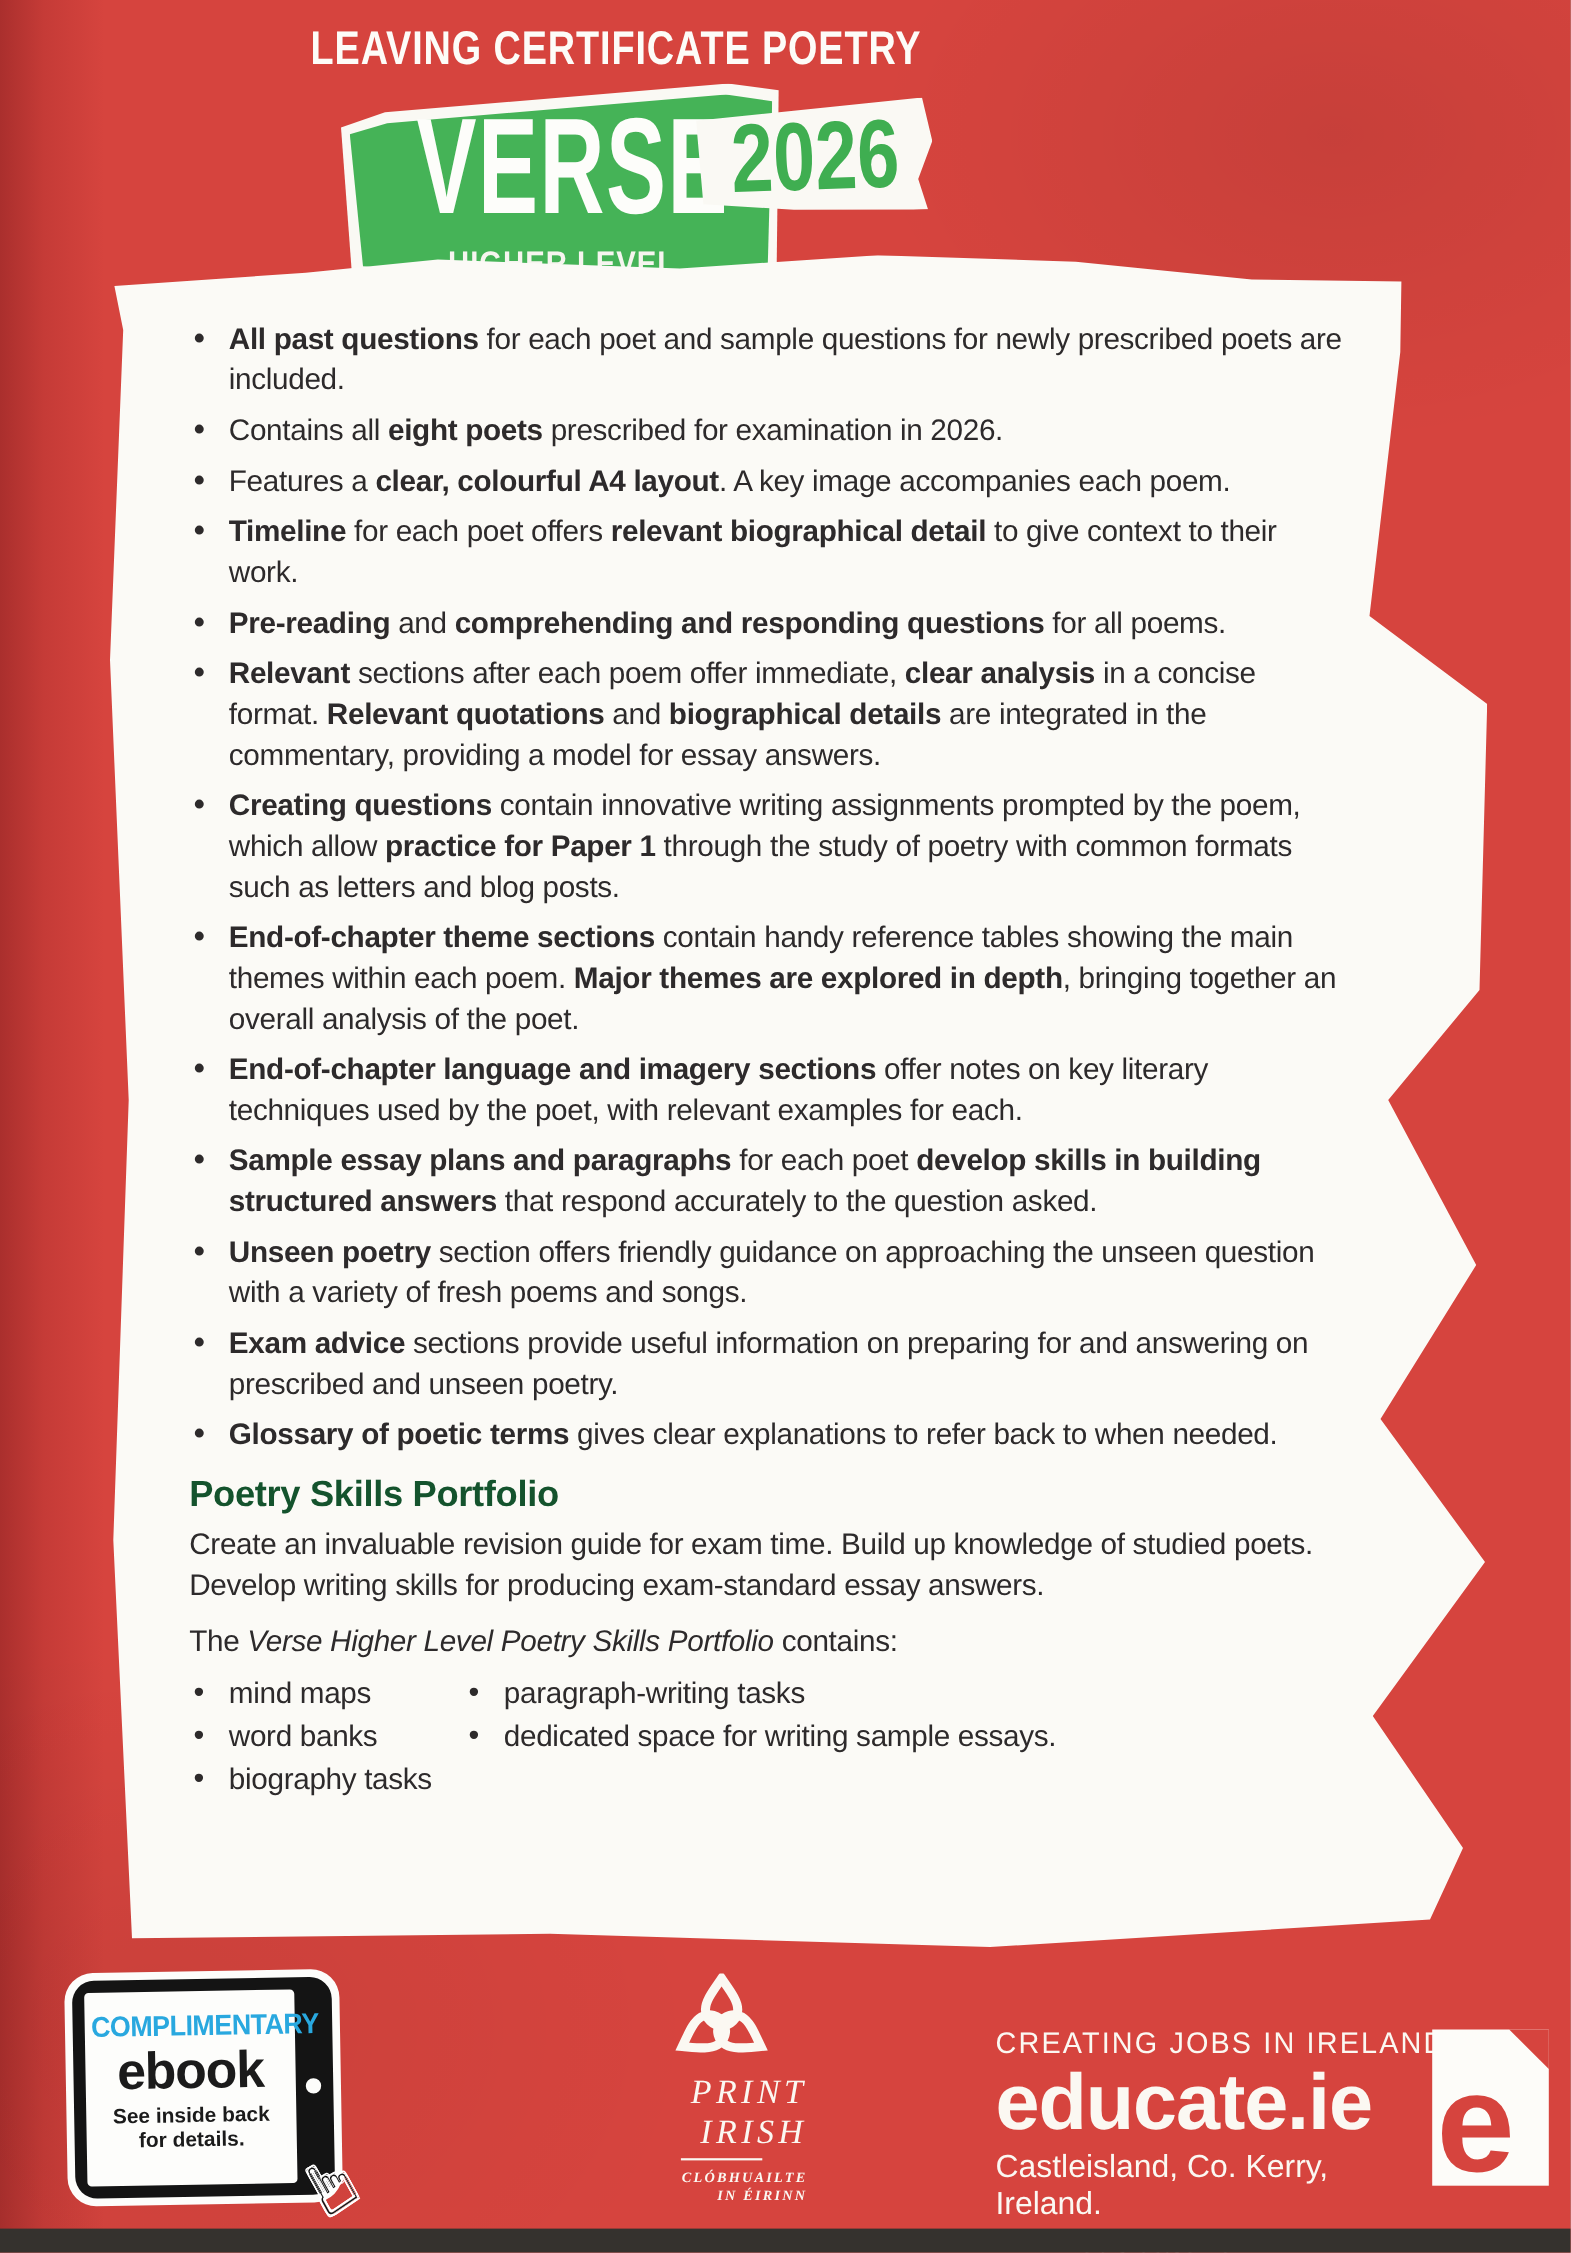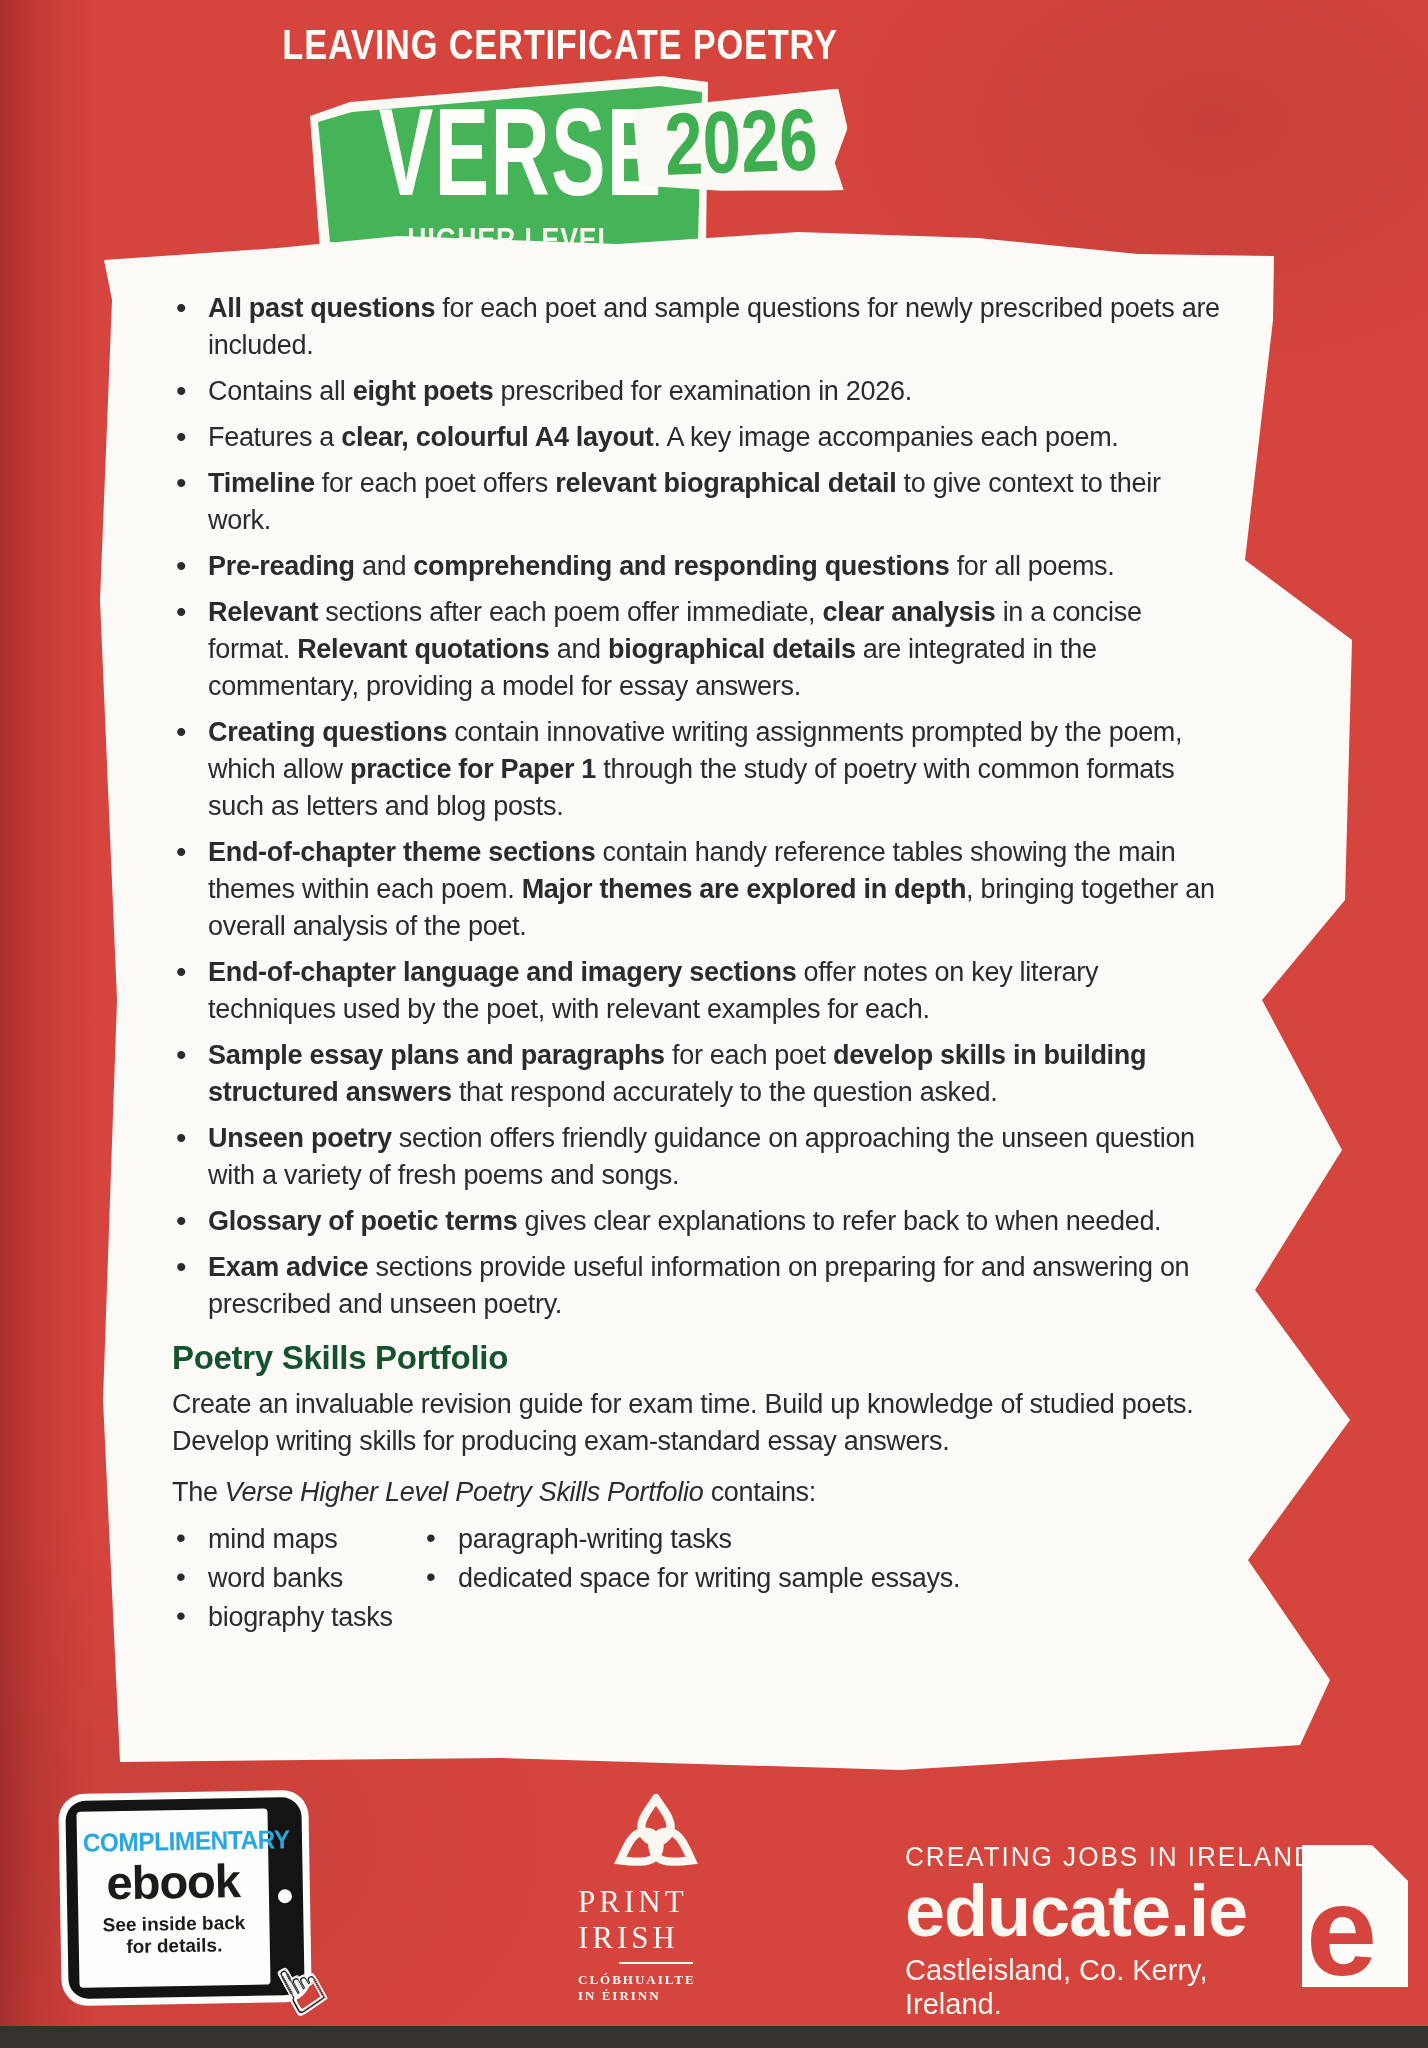--- a/index.html
+++ b/index.html
@@ -60,21 +60,21 @@
     text-align:center;}
   .home-dot{position:absolute;right:11px;top:50%;width:14px;height:14px;margin-top:-7px;background:#fdfdfb;border-radius:50%;}
   .ebook-line1{margin-top:16px;color:#29a8df;font-size:26px;font-weight:800;letter-spacing:-0.5px;transform:scaleX(0.94);}
   .ebook-line2{color:#1b1b1b;font-size:47px;font-weight:800;line-height:50px;letter-spacing:-1px;}
   .ebook-line3{margin-top:6px;color:#1b1b1b;font-size:19px;font-weight:700;line-height:22px;}
   .ebook-line4{color:#1b1b1b;font-size:19px;font-weight:700;line-height:22px;}
   .hand{position:absolute;right:-18px;bottom:-22px;font-size:64px;color:#111;
     transform:rotate(-118deg);
     text-shadow:-2px 0 0 #fff,2px 0 0 #fff,0 -2px 0 #fff,0 2px 0 #fff,-2px -2px 0 #fff,2px 2px 0 #fff,-2px 2px 0 #fff,2px -2px 0 #fff;}
   
-  .print-irish{position:absolute;left:578px;top:1794px;width:156px;text-align:left;color:#fbf8f2;}
+  .print-irish{position:absolute;left:578px;top:1794px;width:156px;text-align:right;color:#fbf8f2;font-style:italic;}
   .trefoil{display:block;margin:0 auto;}
   .pi-name{font-family:"Liberation Serif",serif;font-size:31px;line-height:32px;letter-spacing:4px;margin-top:4px;}
   .pi-rule{width:74px;height:2px;background:#fbf8f2;margin:8px auto 8px auto;}
   .pi-tag{font-family:"Liberation Serif",serif;font-size:13px;line-height:16px;letter-spacing:2px;font-weight:700;}
   
   .educate{position:absolute;left:905px;top:1842px;width:390px;color:#fbf8f2;}
   .edu-tagline{font-size:27px;letter-spacing:2px;font-weight:400;transform:scaleX(0.97);transform-origin:left;white-space:nowrap;}
   .edu-brand{font-size:72px;line-height:76px;font-weight:800;letter-spacing:-1px;}
   .edu-address{font-size:29px;line-height:34px;font-weight:400;margin-top:4px;}
   .edu-site{font-size:29px;line-height:34px;font-weight:800;}
@@ -111,22 +111,22 @@
           <li><span>Contains all </span><b>eight poets</b><span> prescribed for examination in 2026.</span></li>
           <li><span>Features a </span><b>clear, colourful A4 layout</b><span>. A key image accompanies each poem.</span></li>
           <li><b>Timeline</b><span> for each poet offers </span><b>relevant biographical detail</b><span> to give context to their work.</span></li>
           <li><b>Pre-reading</b><span> and </span><b>comprehending and responding questions</b><span> for all poems.</span></li>
           <li><b>Relevant</b><span> sections after each poem offer immediate, </span><b>clear analysis</b><span> in a concise format. </span><b>Relevant quotations</b><span> and </span><b>biographical details</b><span> are integrated in the commentary, providing a model for essay answers.</span></li>
           <li><b>Creating questions</b><span> contain innovative writing assignments prompted by the poem, which allow </span><b>practice for Paper 1</b><span> through the study of poetry with common formats such as letters and blog posts.</span></li>
           <li><b>End-of-chapter theme sections</b><span> contain handy reference tables showing the main themes within each poem. </span><b>Major themes are explored in depth</b><span>, bringing together an overall analysis of the poet.</span></li>
           <li><b>End-of-chapter language and imagery sections</b><span> offer notes on key literary techniques used by the poet, with relevant examples for each.</span></li>
           <li><b>Sample essay plans and paragraphs</b><span> for each poet </span><b>develop skills in building structured answers</b><span> that respond accurately to the question asked.</span></li>
           <li><b>Unseen poetry</b><span> section offers friendly guidance on approaching the unseen question with a variety of fresh poems and songs.</span></li>
+          <li><b>Exam advice</b><span> sections provide useful information on preparing for and answering on prescribed and unseen poetry.</span></li>
           <li><b>Glossary of poetic terms</b><span> gives clear explanations to refer back to when needed.</span></li>
-          <li><b>Exam advice</b><span> sections provide useful information on preparing for and answering on prescribed and unseen poetry.</span></li>
         </ul>
 
       <div class="portfolio-heading">Poetry Skills Portfolio</div>
       <p class="portfolio-intro">Create an invaluable revision guide for exam time. Build up knowledge of studied poets. Develop writing skills for producing exam-standard essay answers.</p>
       <p class="portfolio-contains"><span>The </span><i>Verse Higher Level Poetry Skills Portfolio</i><span> contains:</span></p>
 
       <div class="portfolio-cols">
         <div class="portfolio-col1">
             <ul class="plist" id="portfolio-col1">
               <li>mind maps</li>

